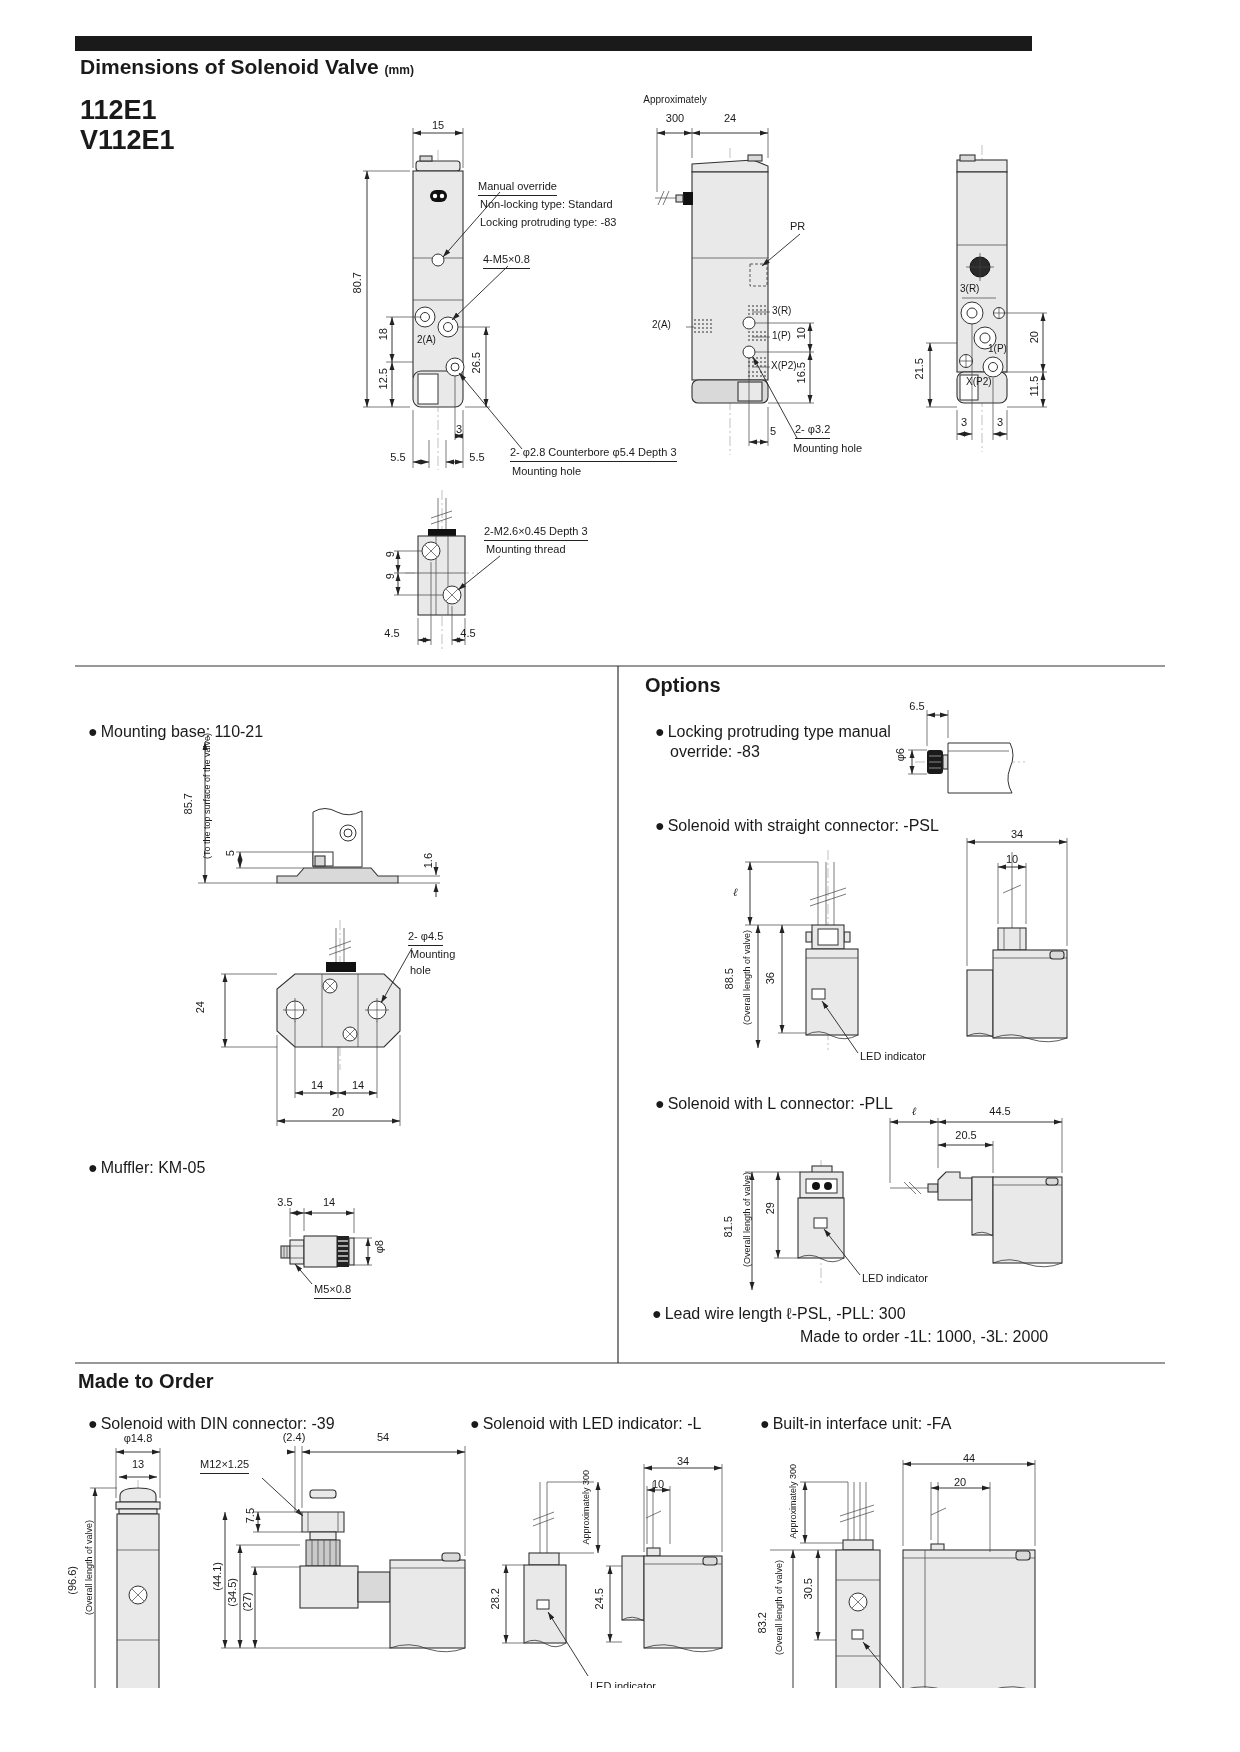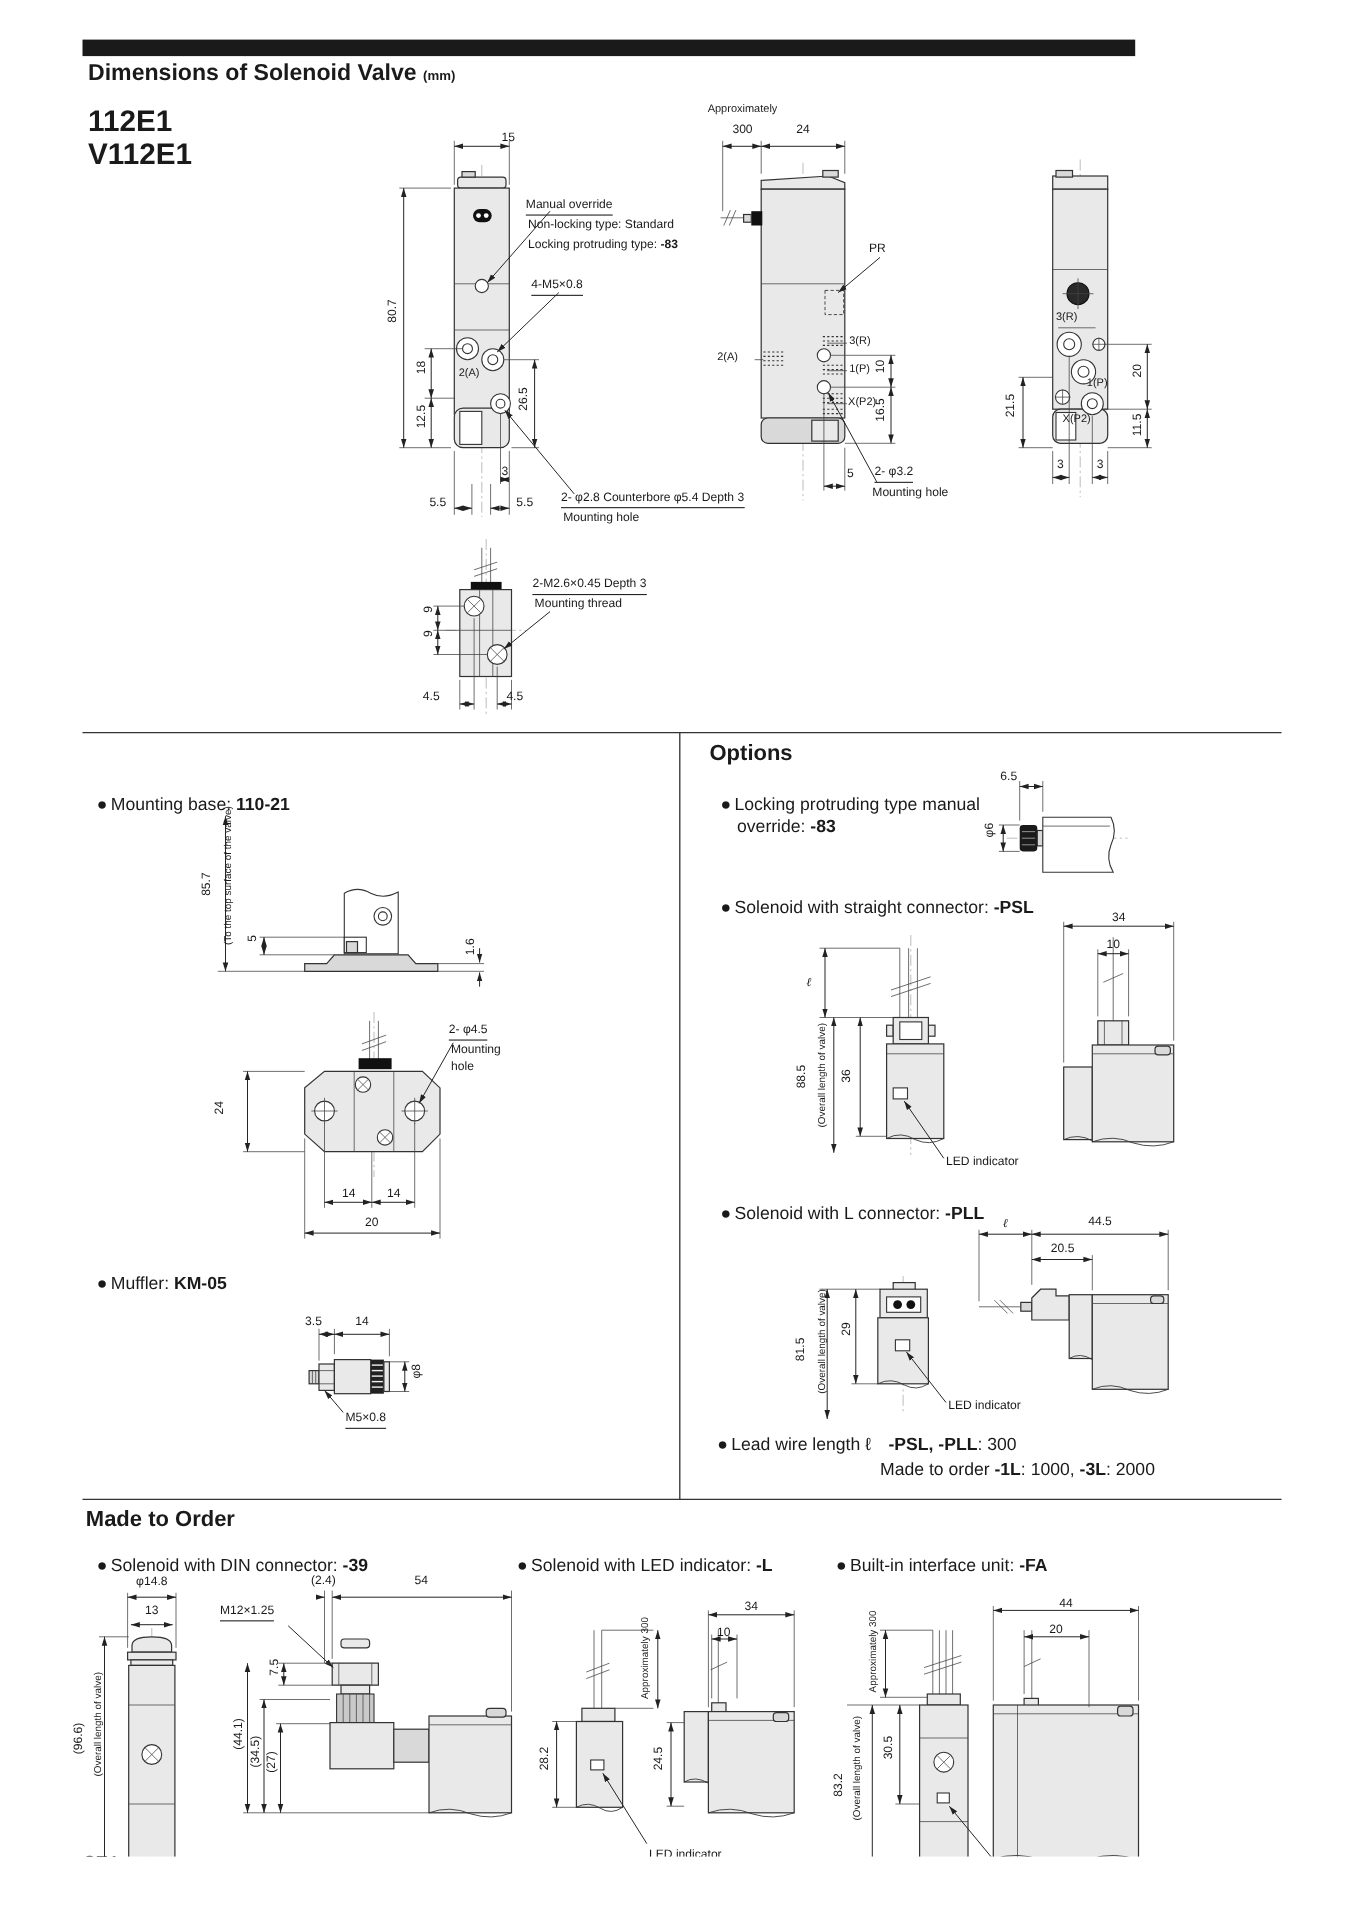--- a/index.html
+++ b/index.html
@@ -5,21 +5,21 @@
   html,body{margin:0;padding:0;background:#fff}
   .page{position:relative;width:1240px;height:1688px;background:#fff;overflow:hidden;
         font-family:"Liberation Sans",sans-serif;color:#1a1a1a}
   .abs{position:absolute}
   .t{position:absolute;font-size:11px;white-space:nowrap;color:#1a1a1a;line-height:1.25}
   .t10{font-size:10px}
   .t12{font-size:16px}
   .s{font-size:9px}
   .c{transform:translateX(-50%)}
   .v{writing-mode:vertical-rl;transform:rotate(180deg)}
-  .bb{font-weight:bold}
+  .bb{font-weight:normal}
   .ul{border-bottom:1px solid #222;padding-bottom:1px}
   .h1{position:absolute;font-size:21px;font-weight:bold;white-space:nowrap}
   .h2{position:absolute;font-size:20px;font-weight:bold;white-space:nowrap}
   .model{position:absolute;font-size:27px;font-weight:bold;line-height:1.05}
   .unit{font-size:12px;font-weight:bold}
   .bar{position:absolute;background:#1a1a1a}
   .bullet{margin-right:3px}
   .it{font-style:italic;font-family:"DejaVu Serif",serif}
   .pagenum{position:absolute;font-size:20px}
   svg .e{stroke:#444;stroke-width:0.7}
@@ -538,21 +538,21 @@
   </svg>
 
   <div class="bar" style="left:75px;top:36px;width:957px;height:15px"></div>
   <div class="h1" style="left:80px;top:55px">
     <span>Dimensions of Solenoid Valve</span>
     <span class="unit">(mm)</span>
   </div>
   <div class="model" style="left:80px;top:96px">112E1</div>
   <div class="model" style="left:80px;top:126px">V112E1</div>
 
-  <div class="t c" style="left:462px;top:119px">15</div>
+  <div class="t c" style="left:438px;top:119px">15</div>
   <div class="t v" style="left:351px;top:272px">80.7</div>
   <div class="t v" style="left:377px;top:328px">18</div>
   <div class="t v" style="left:377px;top:368px">12.5</div>
   <div class="t t10" style="left:417px;top:334px">2(A)</div>
   <div class="t v" style="left:470px;top:352px">26.5</div>
   <div class="t c" style="left:459px;top:423px">3</div>
   <div class="t c" style="left:398px;top:451px">5.5</div>
   <div class="t c" style="left:477px;top:451px">5.5</div>
   <div class="t ul" style="left:478px;top:180px">Manual override</div>
   <div class="t" style="left:480px;top:198px">Non-locking type: Standard</div>
@@ -638,21 +638,21 @@
     <span class="bullet">●</span><span>Solenoid with L connector: </span><span class="bb">-PLL</span>
   </div>
   <div class="t c it" style="left:914px;top:1105px">ℓ</div>
   <div class="t c" style="left:1000px;top:1105px">44.5</div>
   <div class="t c" style="left:966px;top:1129px">20.5</div>
   <div class="t v" style="left:722px;top:1216px">81.5</div>
   <div class="t v s" style="left:742px;top:1172px">(Overall length of valve)</div>
   <div class="t v" style="left:764px;top:1202px">29</div>
   <div class="t" style="left:862px;top:1272px">LED indicator</div>
   <div class="t t12" style="left:652px;top:1304px">
-    <span class="bullet">●</span><span>Lead wire length ℓ</span><span class="bb" style="margin-left:16px">-PSL, -PLL</span><span>: 300</span>
+    <span class="bullet">●</span><span>Lead wire length ℓ</span><span class="bb" style="">-PSL, -PLL</span><span>: 300</span>
   </div>
   <div class="t t12" style="left:800px;top:1327px">
     <span>Made to order </span><span class="bb">-1L</span><span>: 1000, </span><span class="bb">-3L</span><span>: 2000</span>
   </div>
 
   <div class="h2" style="left:78px;top:1370px">Made to Order</div>
   <div class="t t12" style="left:88px;top:1414px">
     <span class="bullet">●</span><span>Solenoid with DIN connector: </span><span class="bb">-39</span>
   </div>
   <div class="t c" style="left:138px;top:1432px">φ14.8</div>

